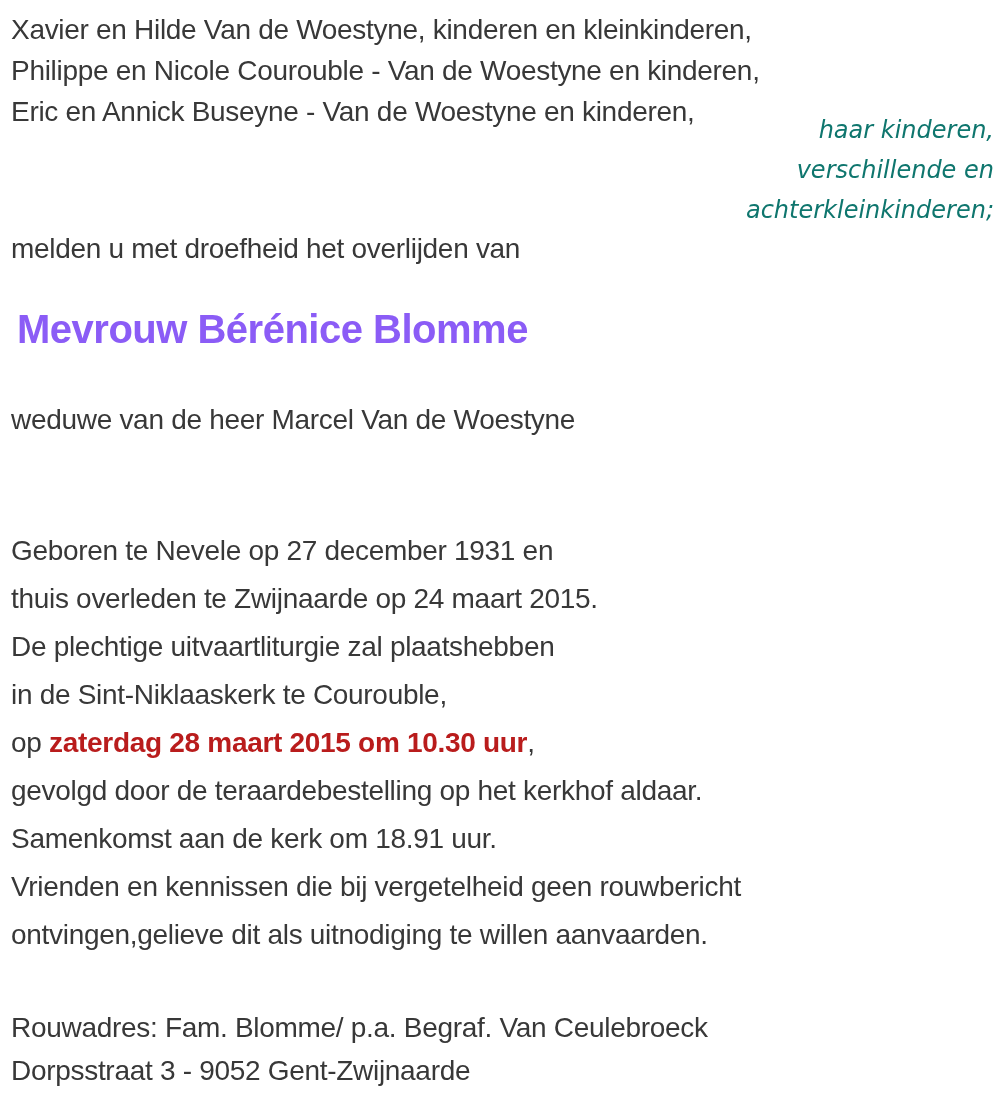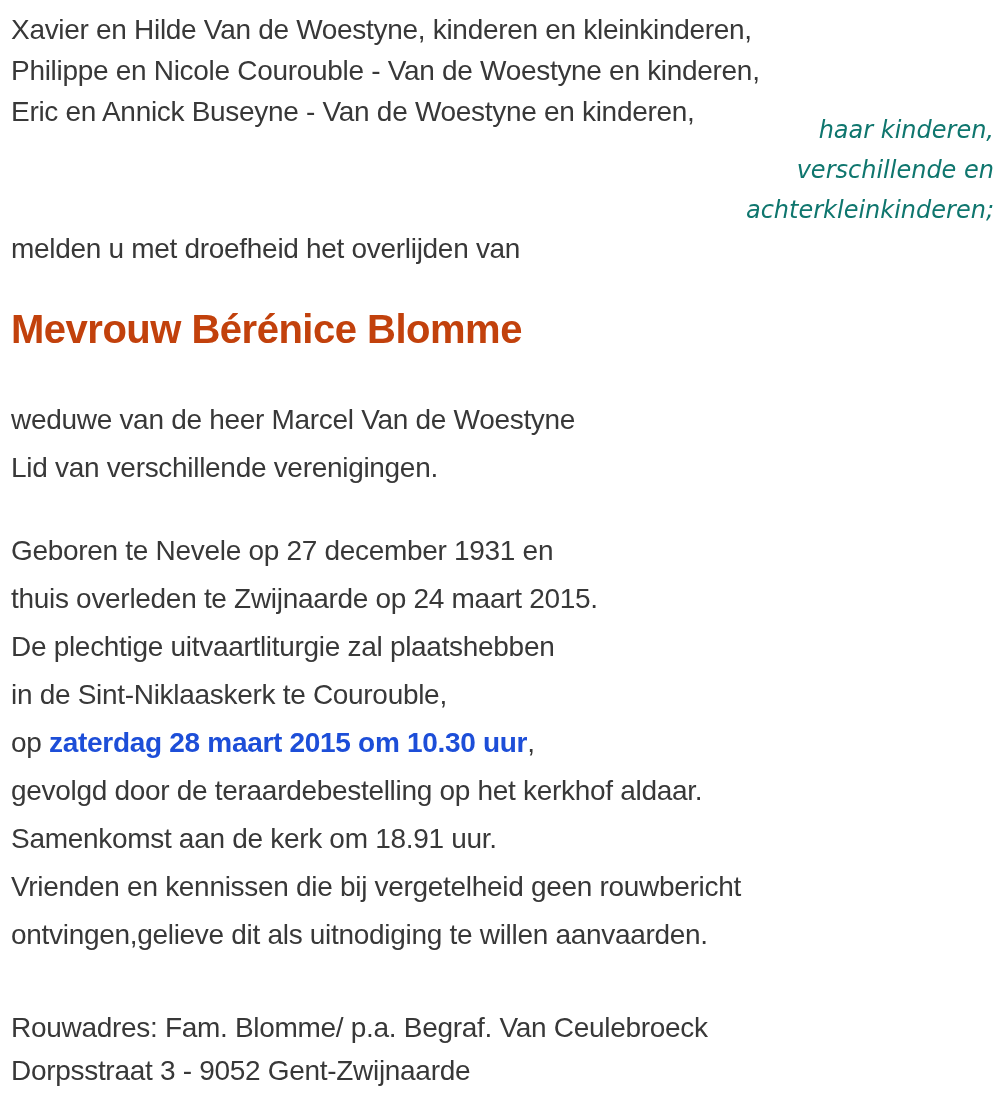--- a/index.html
+++ b/index.html
@@ -29,38 +29,38 @@
     font-style: italic;
     font-size: 24px; line-height: 40px;
     color: #0f766e;
   }
   .intro {
     left: 11px; top: 228px; right: 20px;
     font-size: 28px; line-height: 41px;
     letter-spacing: -0.3px;
   }
   .title {
-    left: 11px; top: 306px; right: 20px;
+    left: 17px; top: 306px; right: 20px;
     margin: 0;
     font-size: 40px; line-height: 46px;
     font-weight: bold;
-    color: #c2410c;
+    color: #8b5cf6;
     letter-spacing: -0.5px;
   }
   .subtitle {
     left: 11px; top: 396px; right: 36px;
     font-size: 28px; line-height: 48px;
     letter-spacing: -0.3px;
   }
   .details {
     left: 11px; top: 527px; right: 20px;
     font-size: 28px; line-height: 48px;
     letter-spacing: -0.3px;
   }
-  .details .bold { font-weight: bold; color: #1d4ed8; }
+  .details .bold { font-weight: bold; color: #b91c1c; }
   .address {
     left: 11px; top: 1006px; right: 20px;
     font-size: 28px; line-height: 43px;
     letter-spacing: -0.3px;
   }
   .line { white-space: nowrap; }
 </style>
 </head>
 <body>
 
@@ -77,21 +77,20 @@
     <div class="line">verschillende en</div>
     <div class="line">achterkleinkinderen;</div>
   </div>
 
   <div class="block intro">melden u met droefheid het overlijden van</div>
 
   <h1 class="block title">Mevrouw Bérénice Blomme</h1>
 
   <div class="block subtitle">
     <div class="line">weduwe van de heer Marcel Van de Woestyne</div>
-    <div class="line">Lid van verschillende verenigingen.</div>
   </div>
 
   <div class="block details">
     <div class="line">Geboren te Nevele op 27 december 1931 en</div>
     <div class="line">thuis overleden te Zwijnaarde op 24 maart 2015.</div>
     <div class="line">De plechtige uitvaartliturgie zal plaatshebben</div>
     <div class="line">in de Sint-Niklaaskerk te Courouble,</div>
     <div class="line"><span>op </span><span class="bold">zaterdag 28 maart 2015 om 10.30 uur</span><span>,</span></div>
     <div class="line">gevolgd door de teraardebestelling op het kerkhof aldaar.</div>
     <div class="line">Samenkomst aan de kerk om 18.91 uur.</div>

